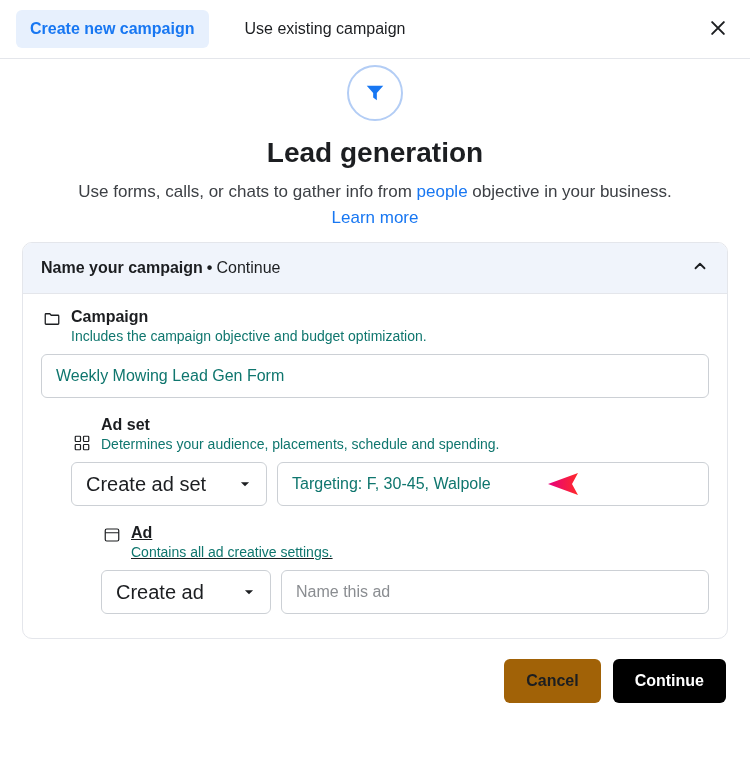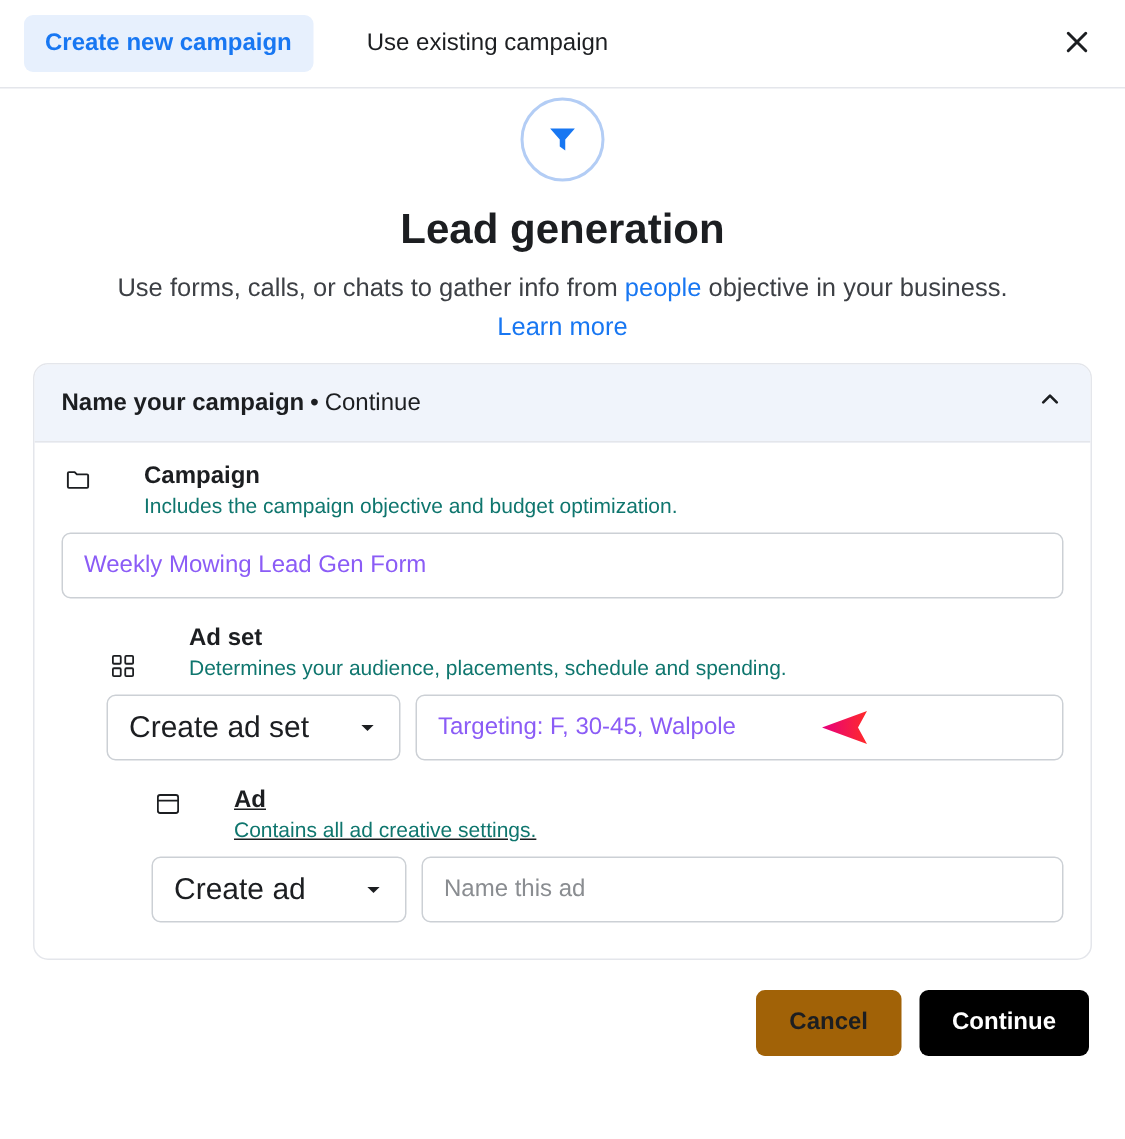--- a/index.html
+++ b/index.html
@@ -96,21 +96,20 @@
   .card-header-title .dot { margin: 0 4px; }
   .chevron svg { width: 18px; height: 18px; }
 
   .card-body { padding: 14px 18px 20px; }
 
   .section { margin-bottom: 18px; }
 
   .sect-row {
     display: flex;
     align-items: flex-start;
-    gap: 25px;
   }
   .sect-icon {
     width: 22px;
     margin-right: 8px;
     flex-shrink: 0;
     display: flex;
     justify-content: center;
     padding-top: 2px;
   }
   .sect-icon svg { width: 18px; height: 18px; }
@@ -132,21 +131,21 @@
     padding: 0 14px;
     background: #fff;
   }
   .field.full { flex: 1; }
   .field input {
     border: none;
     outline: none;
     font-size: 16px;
     width: 100%;
     background: transparent;
-    color: #8b5cf6;
+    color: #0f766e;
   }
   .field input::placeholder { color: #8a8d91; }
 
   .dropdown {
     justify-content: space-between;
     width: 196px;
     cursor: pointer;
     gap: 26px;
   }
   .dropdown .dd-label { font-size: 20px; color: #1c1e21; }

